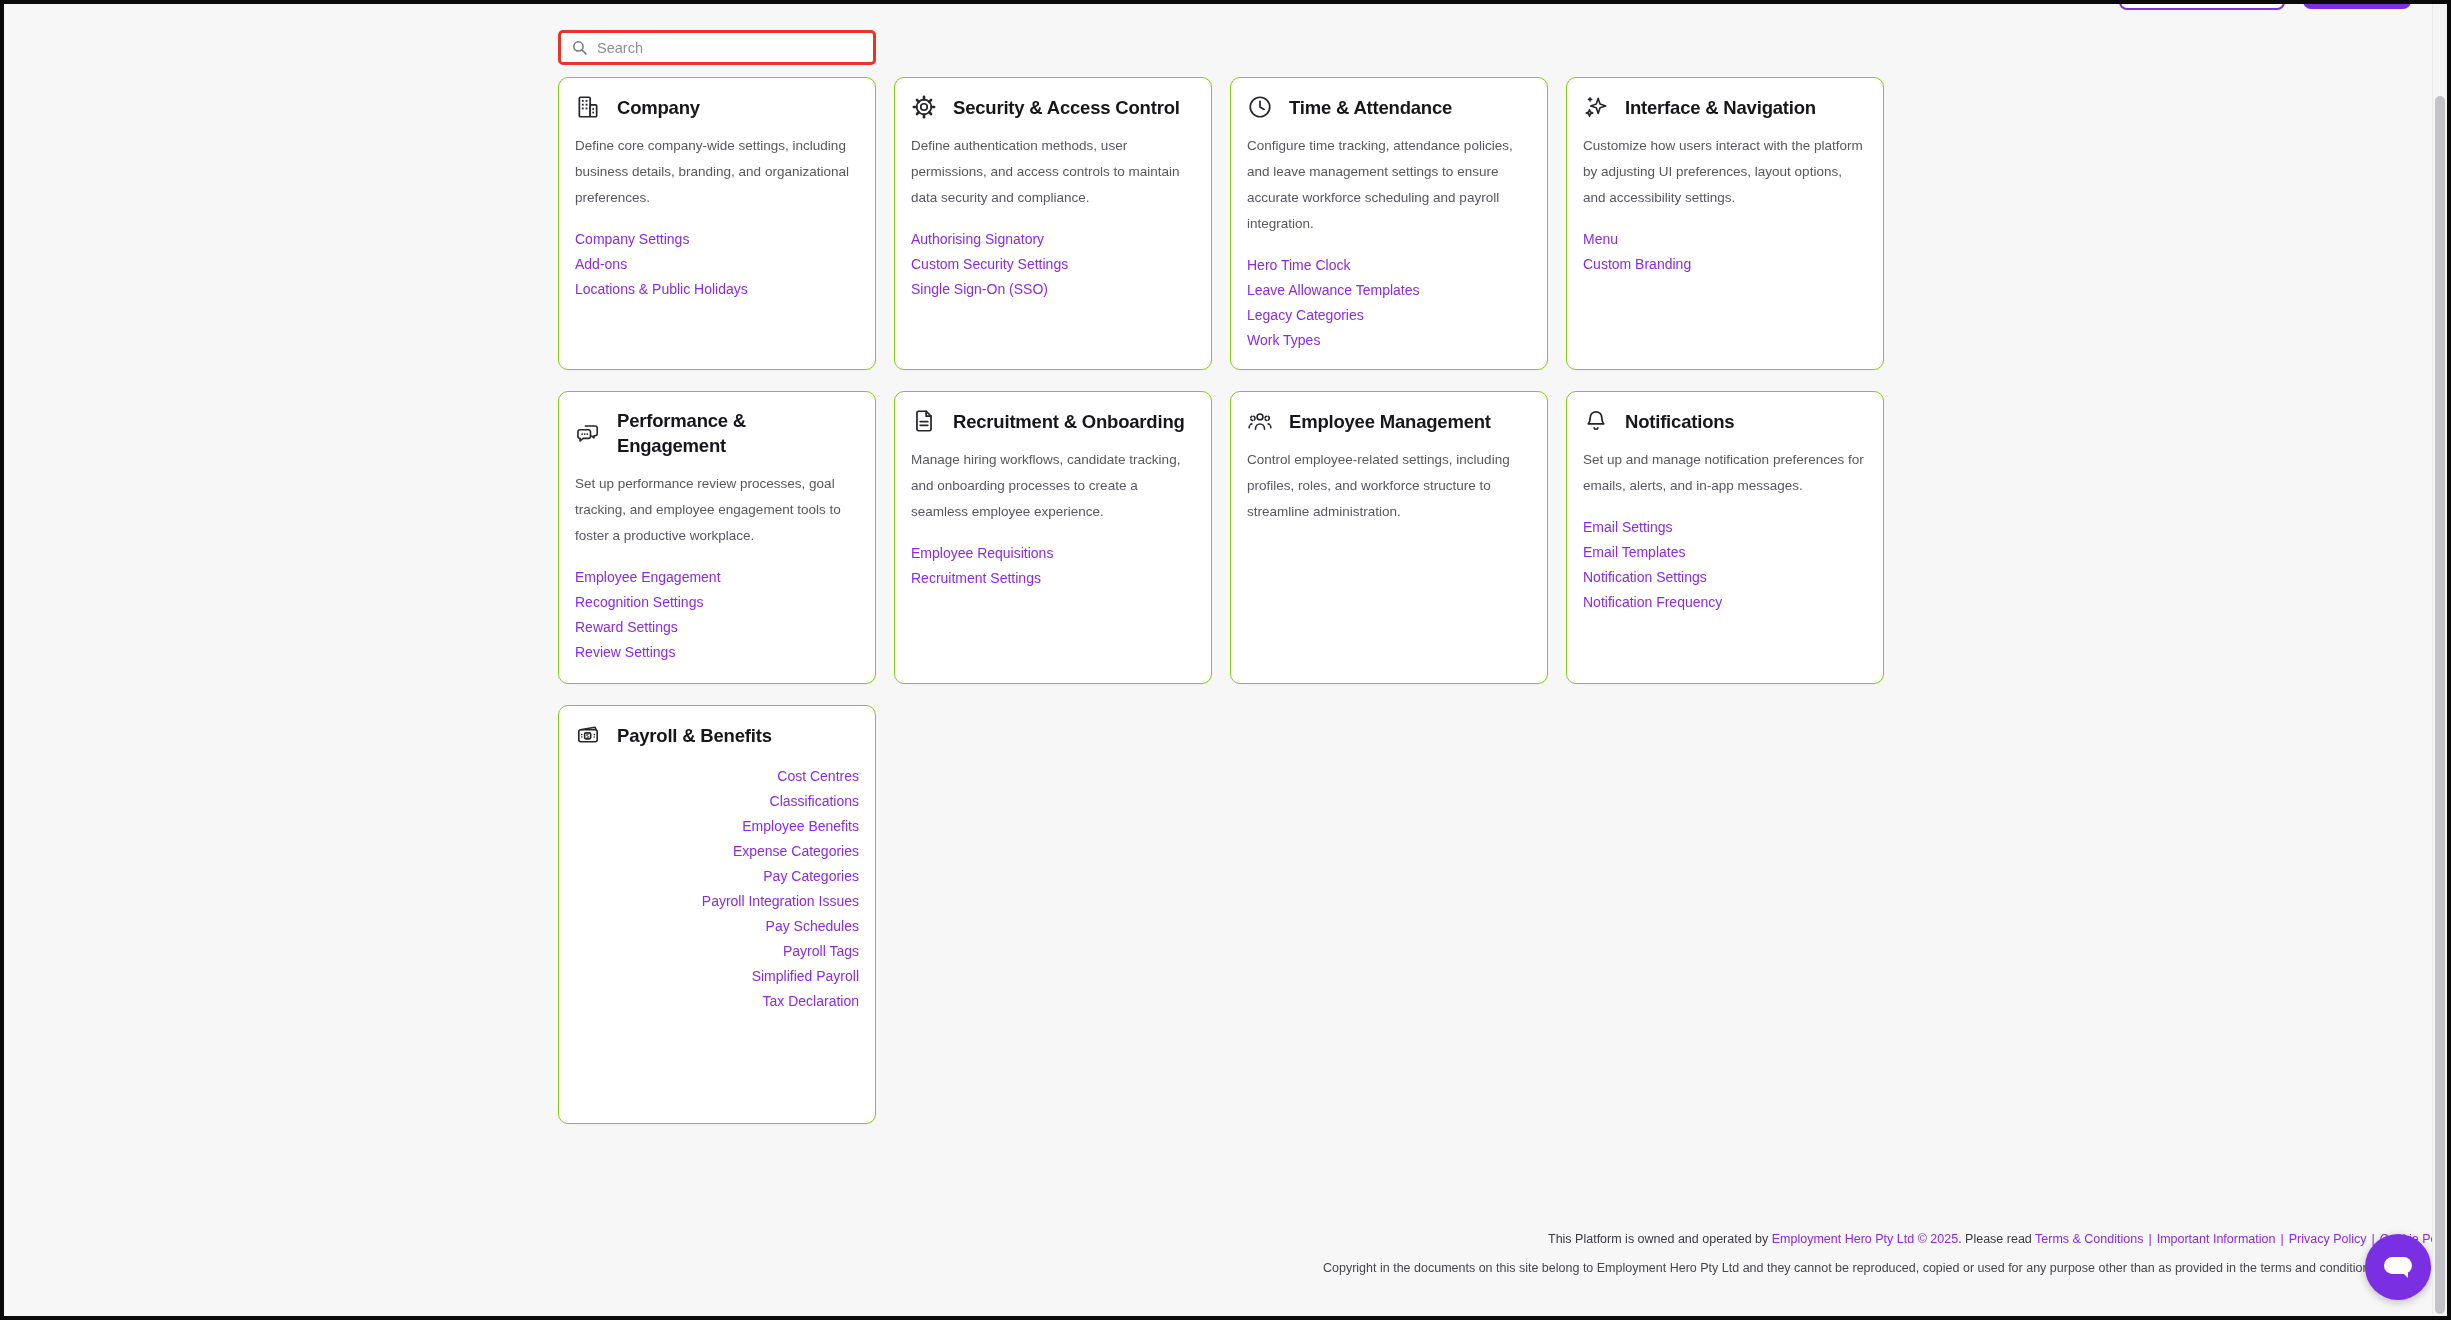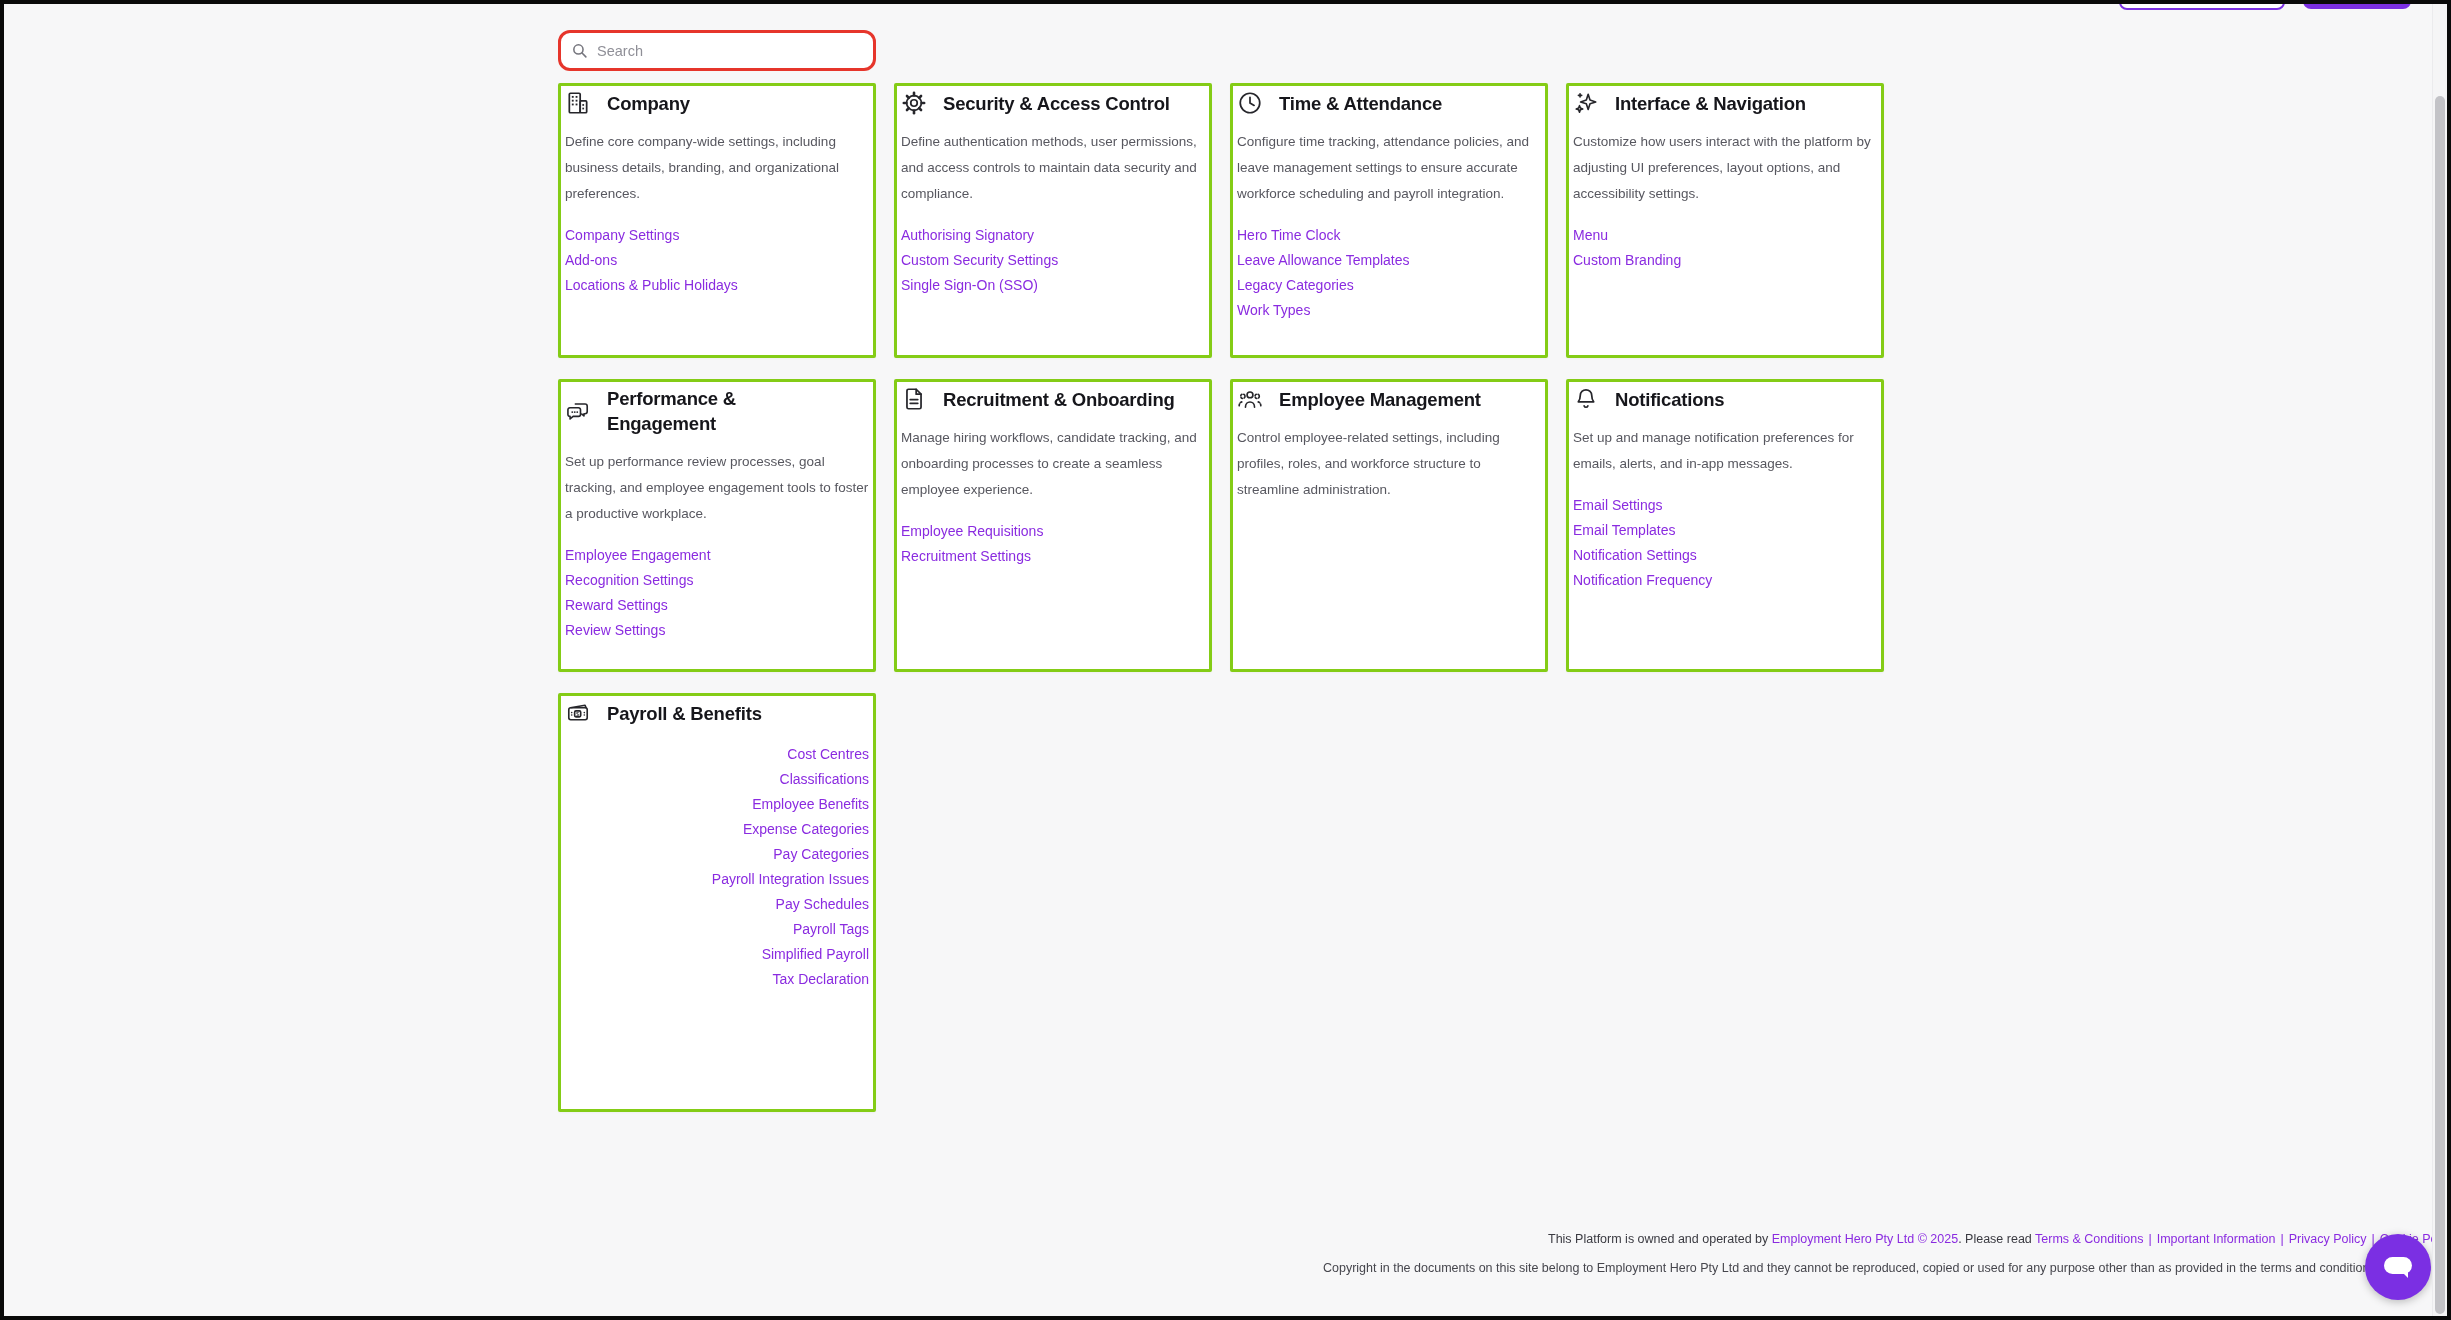--- a/index.html
+++ b/index.html
@@ -25,47 +25,47 @@
 
   .content { position: absolute; left: 554px; top: 0; width: 1326px; }
 
   h1.page-title {
     margin-top: 26px;
     font-size: 34px; font-weight: 700; letter-spacing: -0.5px; color: #141418;
   }
 
   .search-box {
     margin-top: 26px;
-    width: 318px; height: 41px;
+    width: 318px; height: 35px;
     background: #ffffff;
     border: 3px solid #e6352b;
-    border-radius: 12px;
+    border-radius: 5px;
     display: flex; align-items: center;
     padding: 0 10px;
   }
   .search-box svg { flex: 0 0 auto; margin-right: 9px; }
   .search-box input {
     border: none; outline: none; flex: 1; height: 100%;
     font-family: "Liberation Sans", sans-serif;
     font-size: 14.5px; color: #33333a; background: transparent;
   }
   .search-box input::placeholder { color: #8f8f97; }
 
   .grid {
     margin-top: 12px;
     display: grid;
     grid-template-columns: repeat(4, 318px);
     column-gap: 18px; row-gap: 21px;
     align-items: stretch;
   }
   .card {
     background: #ffffff;
-    border: 3px solid #84cc16;
-    border-radius: 2px;
-    padding: 4px;
+    border: 1px solid #84cc16;
+    border-radius: 10px;
+    padding: 16px;
     box-shadow: 0 1px 2px rgba(0,0,0,0.03);
   }
   .card.r1 { min-height: 275px; }
   .card.r2 { min-height: 293px; }
   .card.r3 { min-height: 419px; text-align: right; }
 
   .card-header { display: flex; align-items: center; gap: 16px; }
   .card-icon { flex: 0 0 auto; width: 26px; height: 26px; color: #26262b; }
   .card-title {
     font-size: 18.5px; font-weight: 700; color: #16161b;

